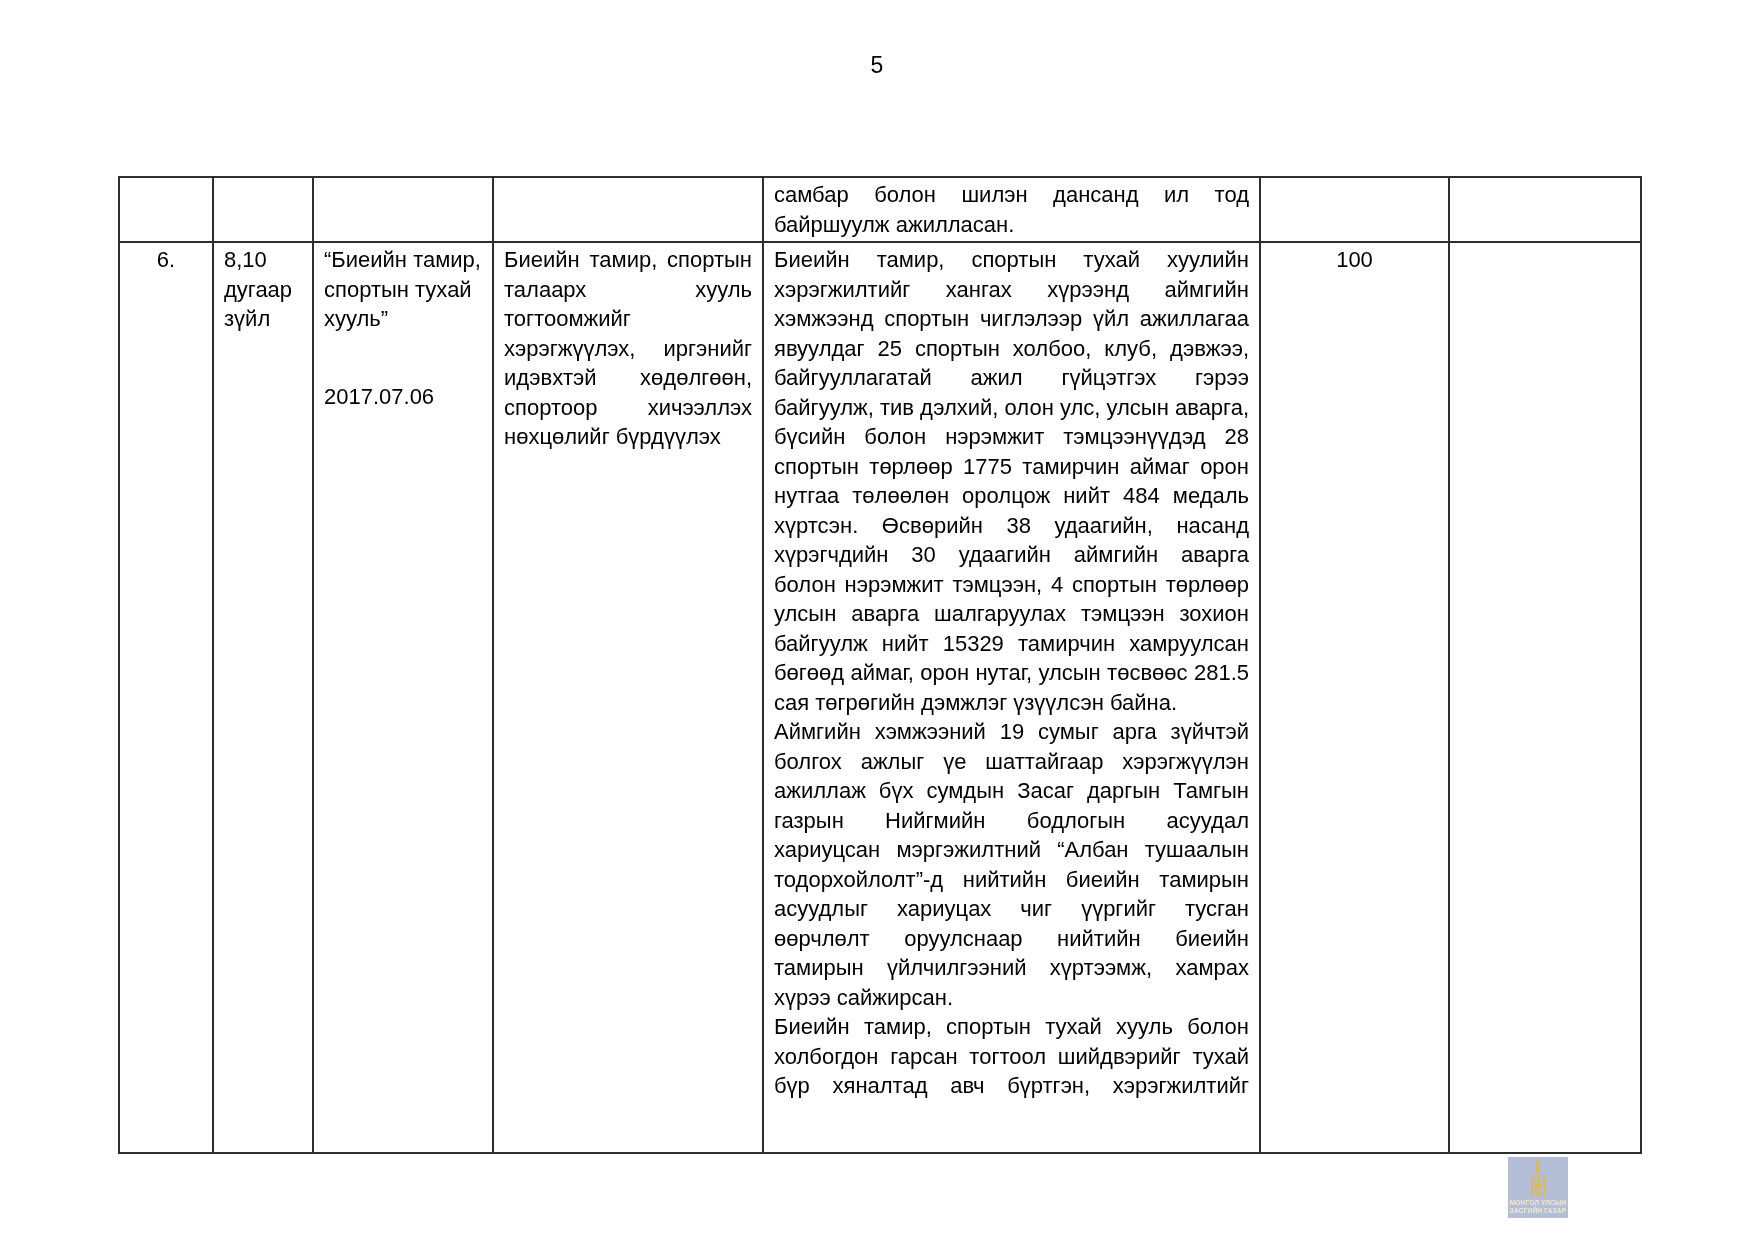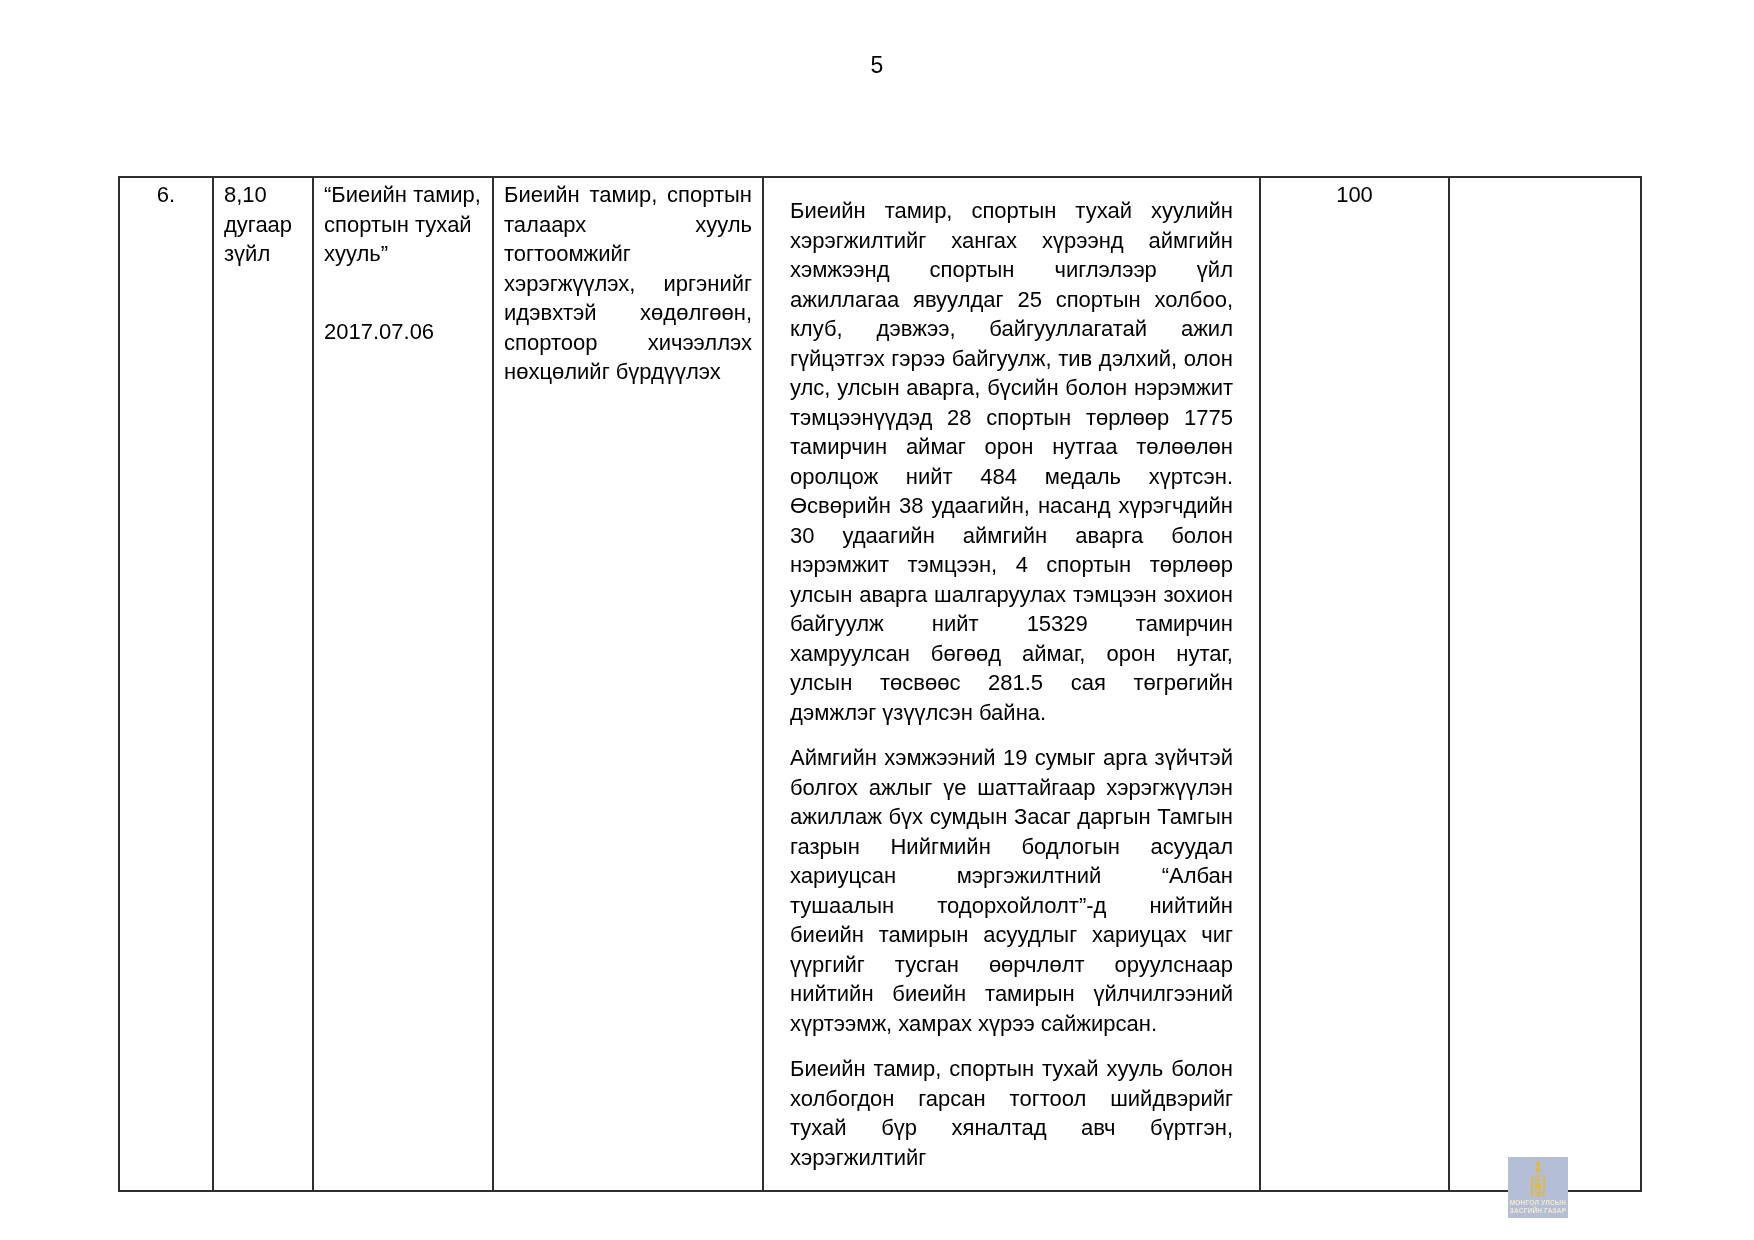--- a/index.html
+++ b/index.html
@@ -30,21 +30,21 @@
     border: 2px solid #2e2e2e;
     font-size: 22px;
     line-height: 29.5px;
     padding: 2px 10px;
     vertical-align: top;
     overflow: hidden;
   }
   tr.row-continuation { height: 63px; }
   tr.row-main { height: 911px; }
   td.cell-impl { text-align: justify; vertical-align: top; padding-top: 3px; }
-  td.cell-impl p { margin: 16px; }
+  td.cell-impl p { margin: 0; }
   td.cell-impl p.force-just { text-align-last: justify; }
   td.cell-seq {
     text-align: center; vertical-align: middle; padding-bottom: 140px;
   }
   td.cell-article {
     text-align: left; vertical-align: middle; padding-bottom: 140px;
   }
   td.cell-law {
     vertical-align: middle; padding-bottom: 140px;
     padding-left: 12px; padding-right: 14px;
@@ -83,20 +83,29 @@
   <colgroup>
     <col style="width:94px">
     <col style="width:100px">
     <col style="width:180px">
     <col style="width:270px">
     <col style="width:497px">
     <col style="width:189px">
     <col style="width:192px">
   </colgroup>
   <tbody>
+      <tr class="row-continuation">
+    <td></td>
+    <td></td>
+    <td></td>
+    <td></td>
+    <td class="cell-impl">самбар болон шилэн дансанд ил тод байршуулж ажилласан.</td>
+    <td></td>
+    <td></td>
+  </tr>
   <tr class="row-main">
     <td class="cell-seq">6.</td>
     <td class="cell-article">8,10 дугаар зүйл</td>
     <td class="cell-law">
       <span class="law-title">“Биеийн тамир, спортын тухай хууль”</span>
       <span class="law-date">2017.07.06</span>
     </td>
     <td class="cell-objective">Биеийн тамир, спортын талаарх хууль тогтоомжийг хэрэгжүүлэх, иргэнийг идэвхтэй хөдөлгөөн, спортоор хичээллэх нөхцөлийг бүрдүүлэх</td>
     <td class="cell-impl">
       <p>Биеийн тамир, спортын тухай хуулийн хэрэгжилтийг хангах хүрээнд аймгийн хэмжээнд спортын чиглэлээр үйл ажиллагаа явуулдаг 25 спортын холбоо, клуб, дэвжээ, байгууллагатай ажил гүйцэтгэх гэрээ байгуулж, тив дэлхий, олон улс, улсын аварга, бүсийн болон нэрэмжит тэмцээнүүдэд 28 спортын төрлөөр 1775 тамирчин аймаг орон нутгаа төлөөлөн оролцож нийт 484 медаль хүртсэн. Өсвөрийн 38 удаагийн, насанд хүрэгчдийн 30 удаагийн аймгийн аварга болон нэрэмжит тэмцээн, 4 спортын төрлөөр улсын аварга шалгаруулах тэмцээн зохион байгуулж нийт 15329 тамирчин хамруулсан бөгөөд аймаг, орон нутаг, улсын төсвөөс 281.5 сая төгрөгийн дэмжлэг үзүүлсэн байна.</p>

